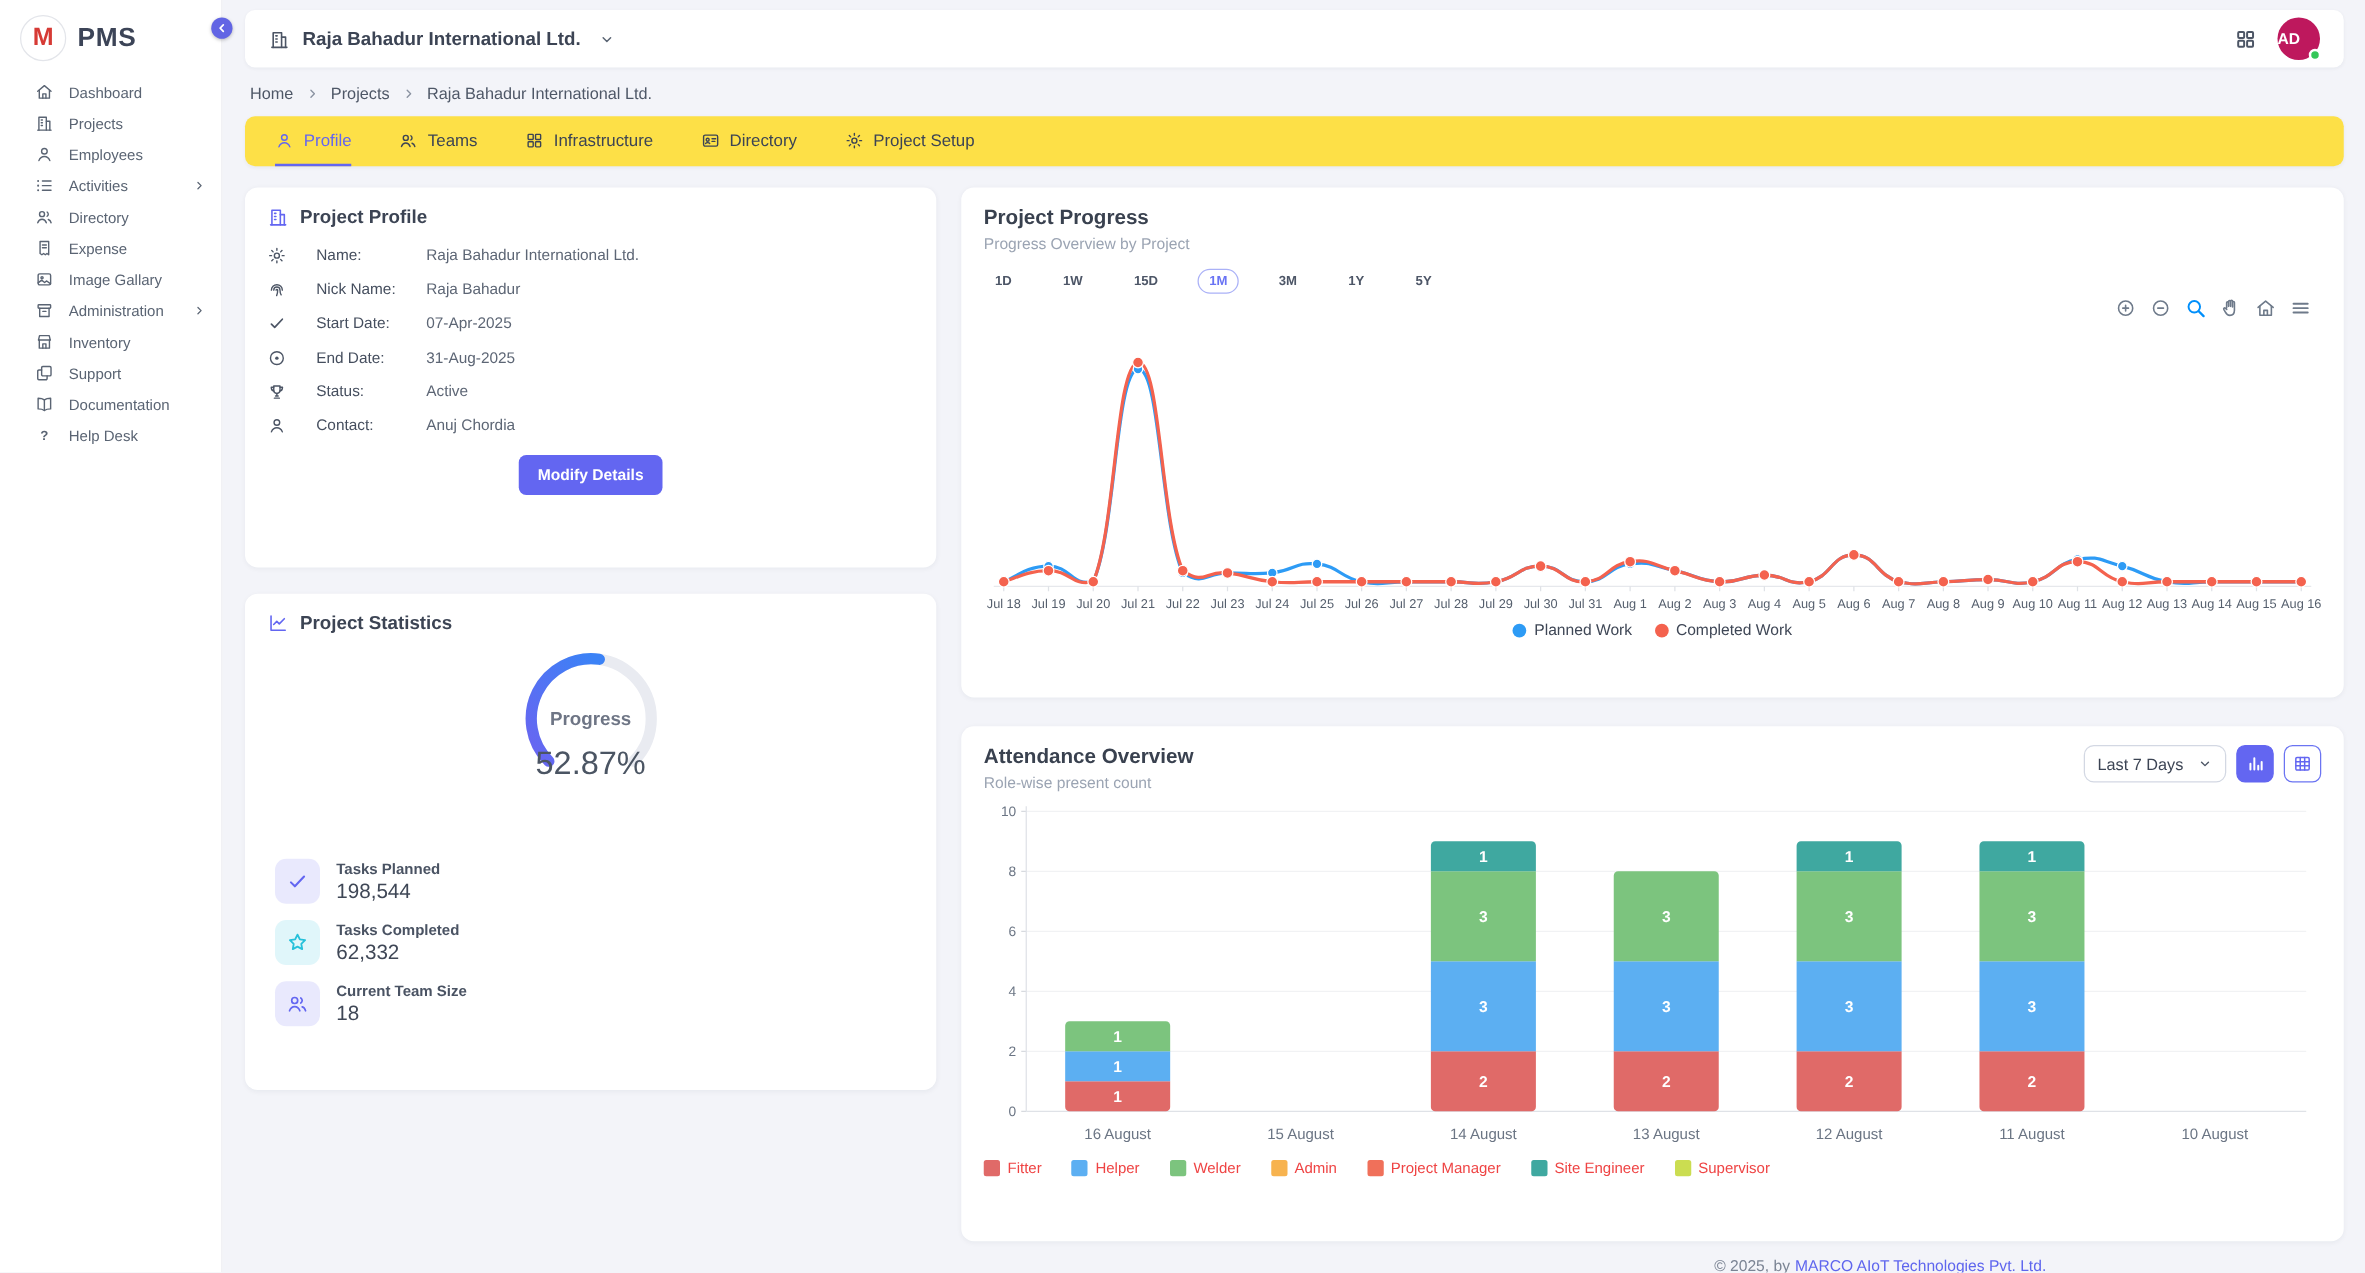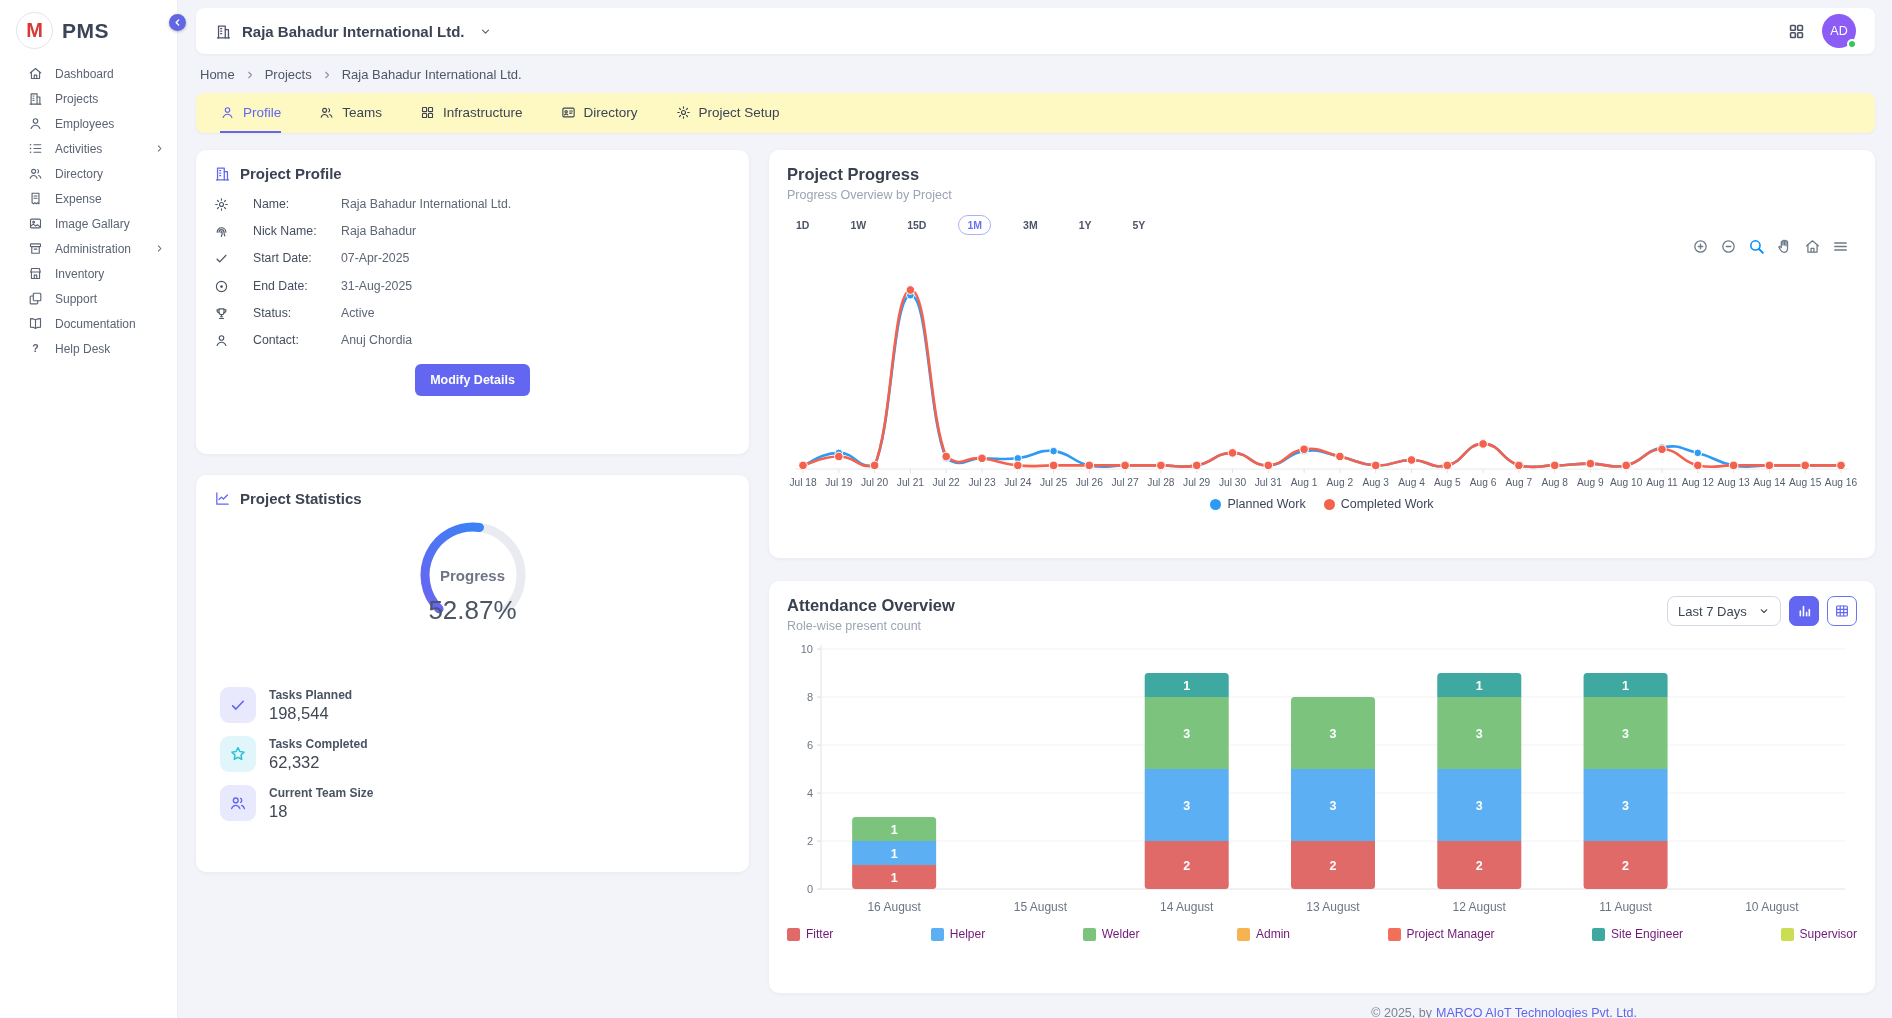--- a/index.html
+++ b/index.html
@@ -18,27 +18,27 @@
 
 .main{flex:1;padding:8px 17px 0 18px;position:relative}
 .collapse-btn{position:absolute;left:-9px;top:14px;width:17px;height:17px;border-radius:50%;background:#6265e4;color:#fff;display:flex;align-items:center;justify-content:center;z-index:5;cursor:pointer;box-shadow:0 1px 3px rgba(0,0,0,.25)}
 .collapse-btn .ic{width:11px;height:11px}
 .topbar{height:46px;background:#fff;border-radius:8px;display:flex;align-items:center;padding:0 19px;box-shadow:0 1px 3px rgba(25,30,60,.05)}
 .company{display:flex;align-items:center;gap:10px;font-size:15px;font-weight:600;color:#3c4454;cursor:pointer}
 .company .b-ic{width:17px;height:17px;color:#4c5565}
 .company .chev{width:13px;height:13px;color:#5a6473;margin-left:4px}
 .top-right{margin-left:auto;display:flex;align-items:center;gap:16px}
 .apps-icon{width:19px;height:19px;color:#4c5565;cursor:pointer}
-.avatar{width:34px;height:34px;border-radius:50%;background:#8b5cf6;color:#fff;font-size:12.5px;font-weight:400;display:flex;align-items:center;justify-content:center;position:relative;cursor:pointer}
+.avatar{width:34px;height:34px;border-radius:50%;background:#be185d;color:#fff;font-size:12.5px;font-weight:700;display:flex;align-items:center;justify-content:flex-start;position:relative;cursor:pointer}
 .avatar i{position:absolute;right:-1px;bottom:-1px;width:10px;height:10px;border-radius:50%;background:#35c759;border:2px solid #fff}
 .breadcrumb{display:flex;align-items:center;gap:9px;padding:13px 4px 11px;font-size:13px;color:#4e5767}
 .crumb-sep{width:12px;height:12px;color:#8a92a1}
 .crumb{cursor:pointer}
 .crumb.current{cursor:default}
-.tabstrip{height:40px;background:#fef9c3;border-radius:8px;display:flex;align-items:stretch;gap:38px;padding:0 24px;box-shadow:0 1px 3px rgba(25,30,60,.05)}
+.tabstrip{height:40px;background:#fde047;border-radius:8px;display:flex;align-items:stretch;gap:38px;padding:0 24px;box-shadow:0 1px 3px rgba(25,30,60,.05)}
 .tab{display:flex;align-items:center;gap:8px;font-size:13.5px;color:#3c4454;border-bottom:2px solid transparent;cursor:pointer}
 .tab .ic{width:15px;height:15px}
 .tab.active{color:#6366f1;border-bottom-color:#6366f1;font-weight:500}
 .content{display:flex;gap:20px;margin-top:17px}
 .col-left{width:553px;min-width:553px;display:flex;flex-direction:column;gap:21px}
 .col-right{flex:1;display:flex;flex-direction:column;gap:23px;min-width:0}
 .card{background:#fff;border-radius:10px;box-shadow:0 1px 4px rgba(25,30,60,.05);padding:15px 18px}
 .card-title-row{display:flex;align-items:center;gap:9px;font-size:15px;font-weight:600;color:#3c4454}
 .card-title-row .ic{width:17px;height:17px;color:#6366f1}
 
@@ -83,21 +83,21 @@
 .attendance-card{height:412px}
 .att-head{display:flex;justify-content:space-between;align-items:flex-start}
 .att-controls{display:flex;gap:8px;align-items:center}
 .select{height:30px;min-width:114px;border:1px solid #d3d8e3;border-radius:8px;display:flex;align-items:center;justify-content:space-between;padding:0 10px;font-size:13px;color:#3c4454;cursor:pointer;gap:8px;background:#fff}
 .select .ic{width:12px;height:12px;color:#4c5565}
 .icon-btn{width:30px;height:30px;border-radius:7px;display:flex;align-items:center;justify-content:center;cursor:pointer}
 .icon-btn .ic{width:16px;height:16px}
 .icon-btn.filled{background:#6366f1;color:#fff;border:1px solid #6366f1}
 .icon-btn.outline{background:#fff;color:#6366f1;border:1.5px solid #6b74f2}
 .bar-chart{margin-top:6px}
-.att-legend{display:flex;justify-content:space-between;gap:24px;margin-top:4px;font-size:12px;color:#701a75}
+.att-legend{display:flex;justify-content:flex-start;gap:24px;margin-top:4px;font-size:12px;color:#ef4444}
 
 .footer{margin-top:13px;text-align:right;padding-right:238px;font-size:12.5px;color:#7b8494}
 .footer a{color:#5f66ee;text-decoration:none;cursor:pointer;margin-left:4px}
 </style>
 </head>
 <body>
 
 <aside class="sidebar">
   <div class="logo-row">
     <span class="logo-circle">M</span>

